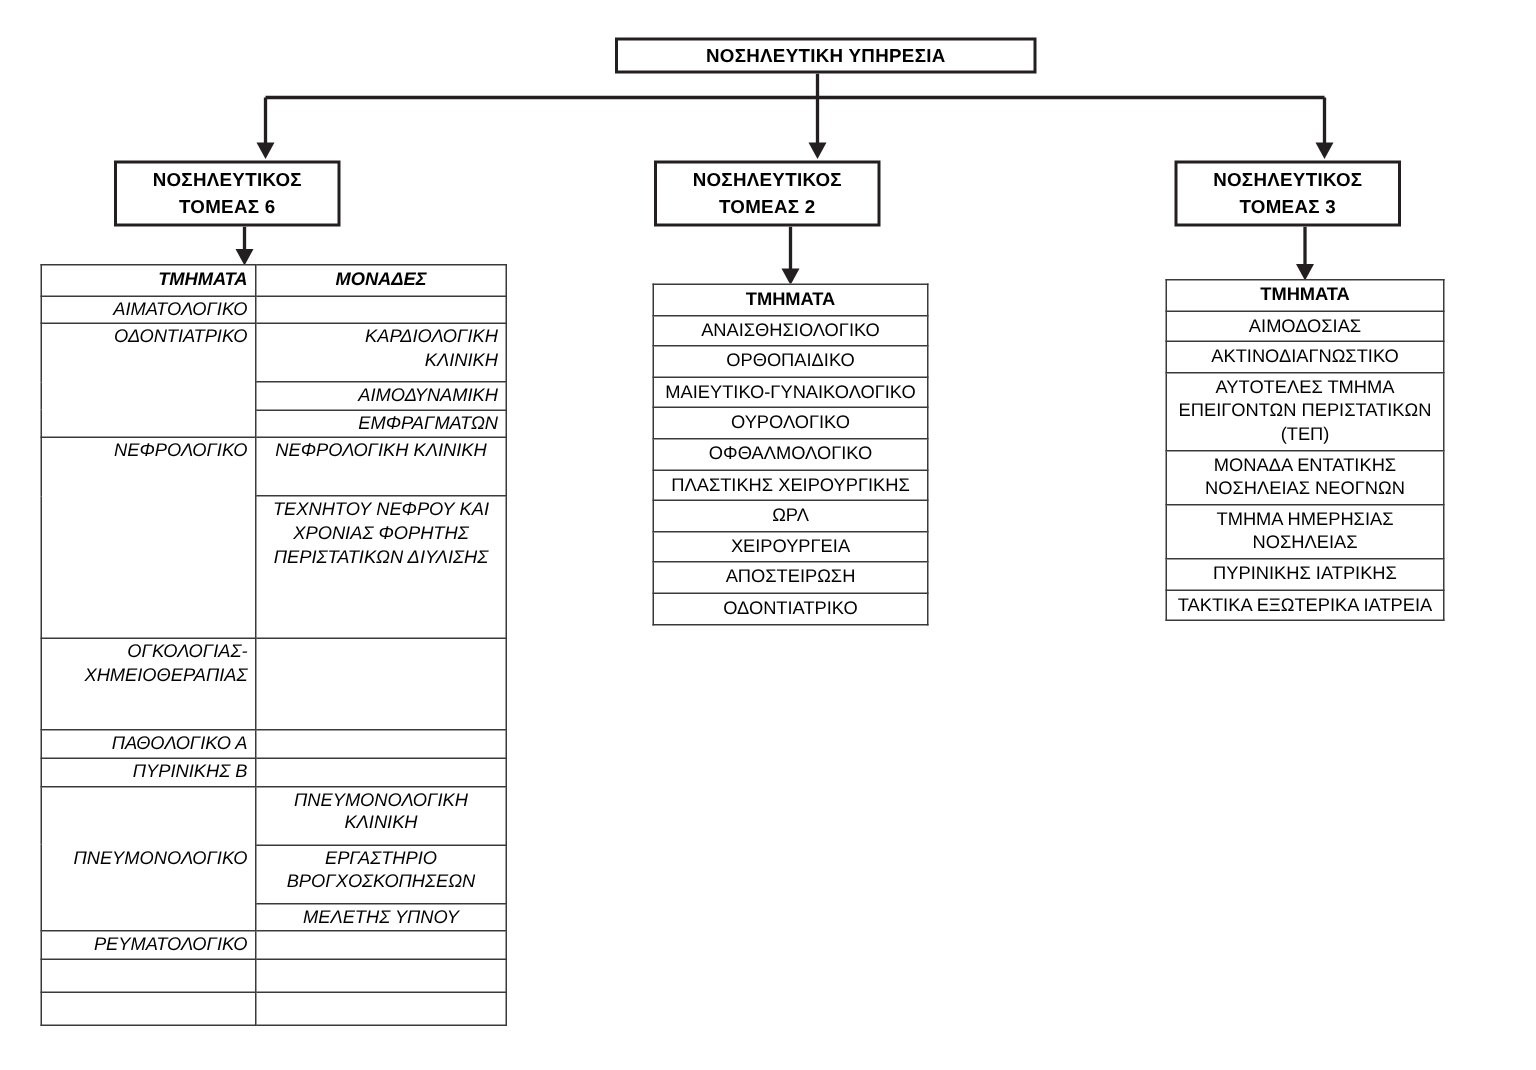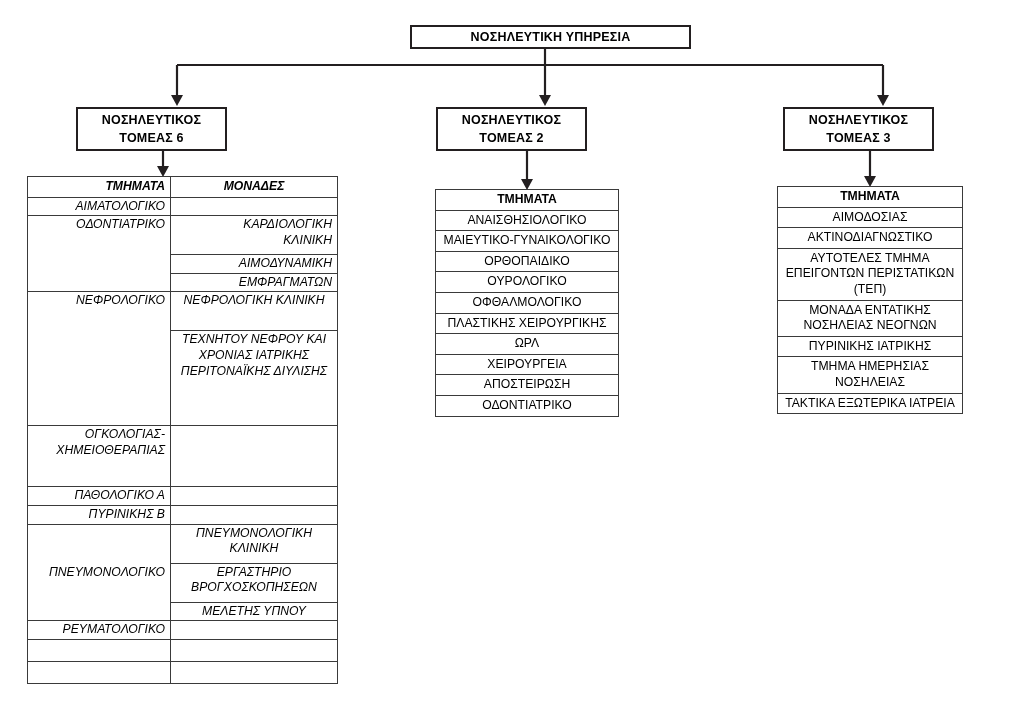--- a/index.html
+++ b/index.html
@@ -196,21 +196,21 @@
     </tr>
     <tr>
       <td class="col-unit ralign">ΕΜΦΡΑΓΜΑΤΩΝ</td>
     </tr>
 
     <tr>
       <td class="col-dept" rowspan="2">ΝΕΦΡΟΛΟΓΙΚΟ</td>
       <td class="col-unit" style="height:36px">ΝΕΦΡΟΛΟΓΙΚΗ ΚΛΙΝΙΚΗ</td>
     </tr>
     <tr>
-      <td class="col-unit" style="height:92px">ΤΕΧΝΗΤΟΥ ΝΕΦΡΟΥ ΚΑΙ ΧΡΟΝΙΑΣ ΙΑΤΡΙΚΗΣ ΠΕΡΙΤΟΝΑΪΚΗΣ ΔΙΥΛΙΣΗΣ</td>
+      <td class="col-unit" style="height:92px">ΤΕΧΝΗΤΟΥ ΝΕΦΡΟΥ ΚΑΙ ΧΡΟΝΙΑΣ ΦΟΡΗΤΗΣ ΠΕΡΙΣΤΑΤΙΚΩΝ ΔΙΥΛΙΣΗΣ</td>
     </tr>
 
     <tr>
       <td class="col-dept" style="height:58px">ΟΓΚΟΛΟΓΙΑΣ-ΧΗΜΕΙΟΘΕΡΑΠΙΑΣ</td>
       <td class="col-unit"></td>
     </tr>
     <tr>
       <td class="col-dept">ΠΑΘΟΛΟΓΙΚΟ Α</td>
       <td class="col-unit"></td>
     </tr>
@@ -249,24 +249,24 @@
   <thead>
     <tr>
       <th>ΤΜΗΜΑΤΑ</th>
     </tr>
   </thead>
   <tbody>
     <tr>
         <td>ΑΝΑΙΣΘΗΣΙΟΛΟΓΙΚΟ</td>
       </tr>
     <tr>
+        <td>ΟΡΘΟΠΑΙΔΙΚΟ</td>
+      </tr>
+    <tr>
         <td>ΜΑΙΕΥΤΙΚΟ-ΓΥΝΑΙΚΟΛΟΓΙΚΟ</td>
-      </tr>
-    <tr>
-        <td>ΟΡΘΟΠΑΙΔΙΚΟ</td>
       </tr>
     <tr>
         <td>ΟΥΡΟΛΟΓΙΚΟ</td>
       </tr>
     <tr>
         <td>ΟΦΘΑΛΜΟΛΟΓΙΚΟ</td>
       </tr>
     <tr>
         <td>ΠΛΑΣΤΙΚΗΣ ΧΕΙΡΟΥΡΓΙΚΗΣ</td>
       </tr>
@@ -298,22 +298,22 @@
     <tr>
         <td>ΑΚΤΙΝΟΔΙΑΓΝΩΣΤΙΚΟ</td>
       </tr>
     <tr>
         <td>ΑΥΤΟΤΕΛΕΣ ΤΜΗΜΑ ΕΠΕΙΓΟΝΤΩΝ ΠΕΡΙΣΤΑΤΙΚΩΝ (ΤΕΠ)</td>
       </tr>
     <tr>
         <td>ΜΟΝΑΔΑ ΕΝΤΑΤΙΚΗΣ ΝΟΣΗΛΕΙΑΣ ΝΕΟΓΝΩΝ</td>
       </tr>
     <tr>
+        <td>ΤΜΗΜΑ ΗΜΕΡΗΣΙΑΣ ΝΟΣΗΛΕΙΑΣ</td>
+      </tr>
+    <tr>
         <td>ΠΥΡΙΝΙΚΗΣ ΙΑΤΡΙΚΗΣ</td>
-      </tr>
-    <tr>
-        <td>ΤΜΗΜΑ ΗΜΕΡΗΣΙΑΣ ΝΟΣΗΛΕΙΑΣ</td>
       </tr>
     <tr>
         <td>ΤΑΚΤΙΚΑ ΕΞΩΤΕΡΙΚΑ ΙΑΤΡΕΙΑ</td>
       </tr>
   </tbody>
 </table>
 
 </body></html>

